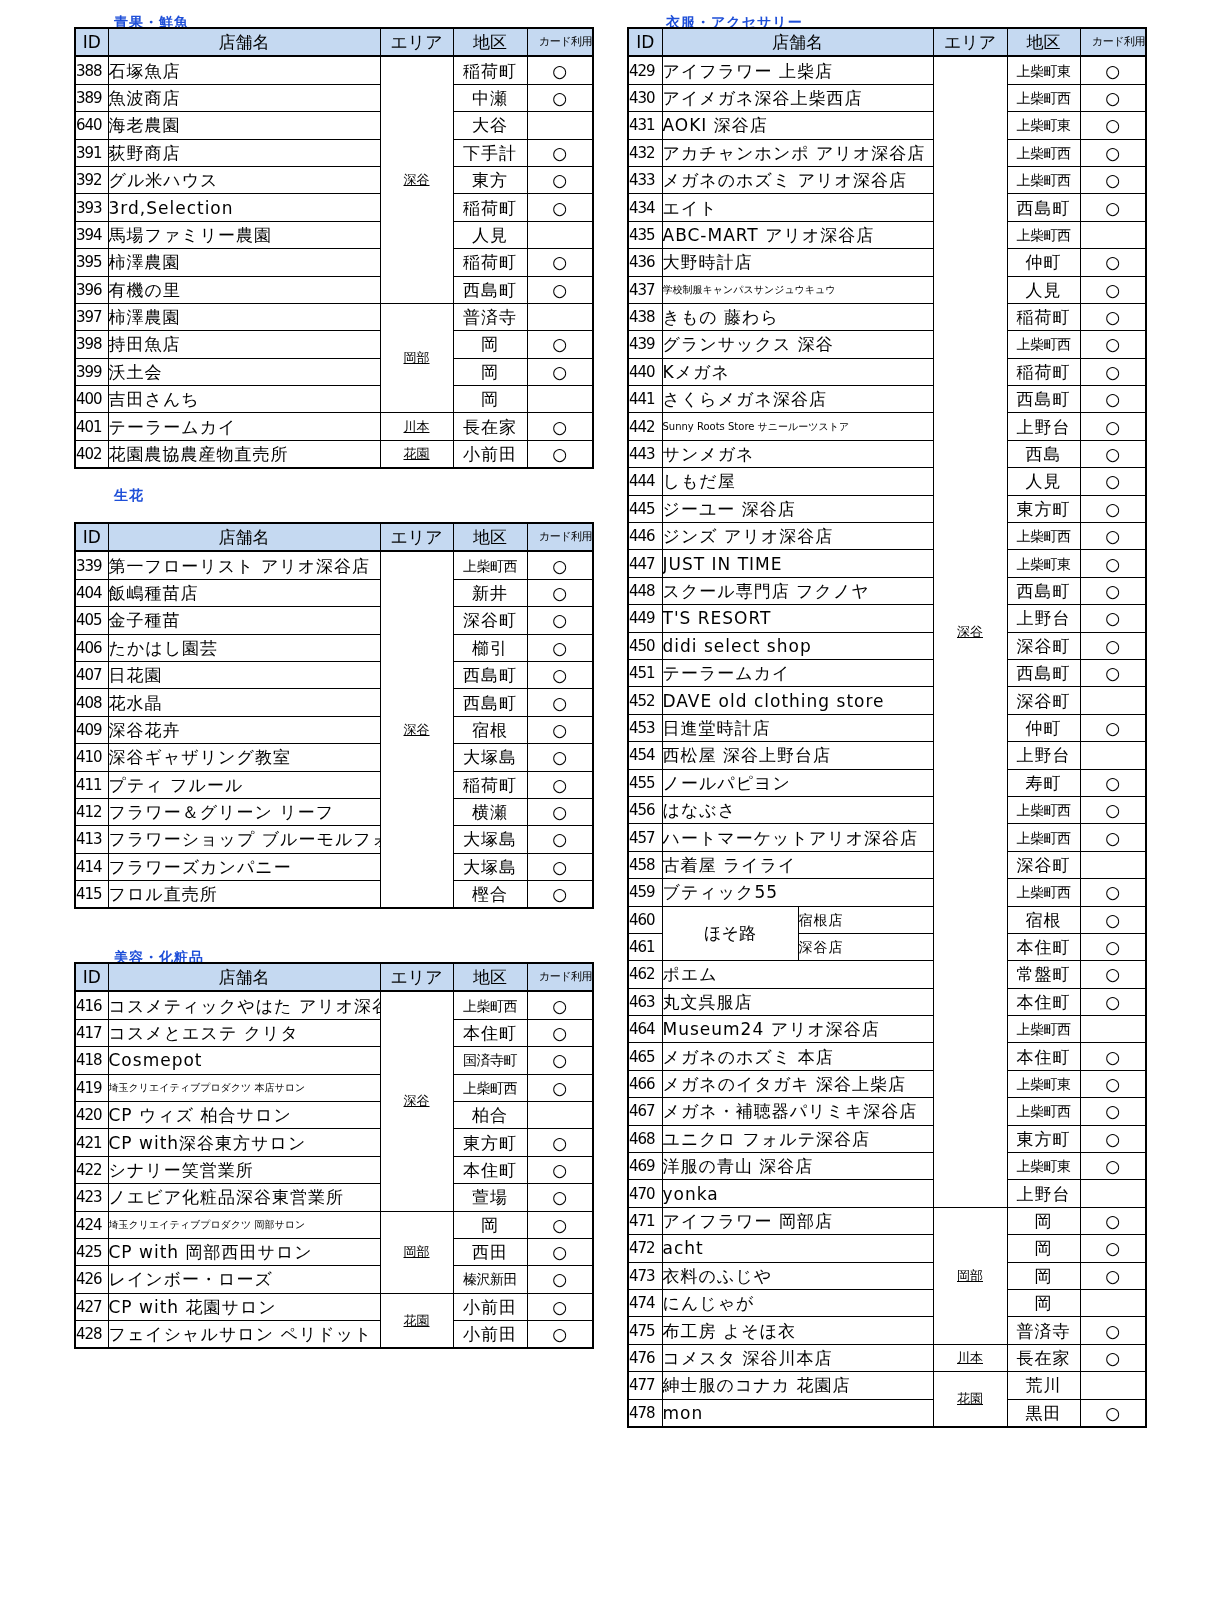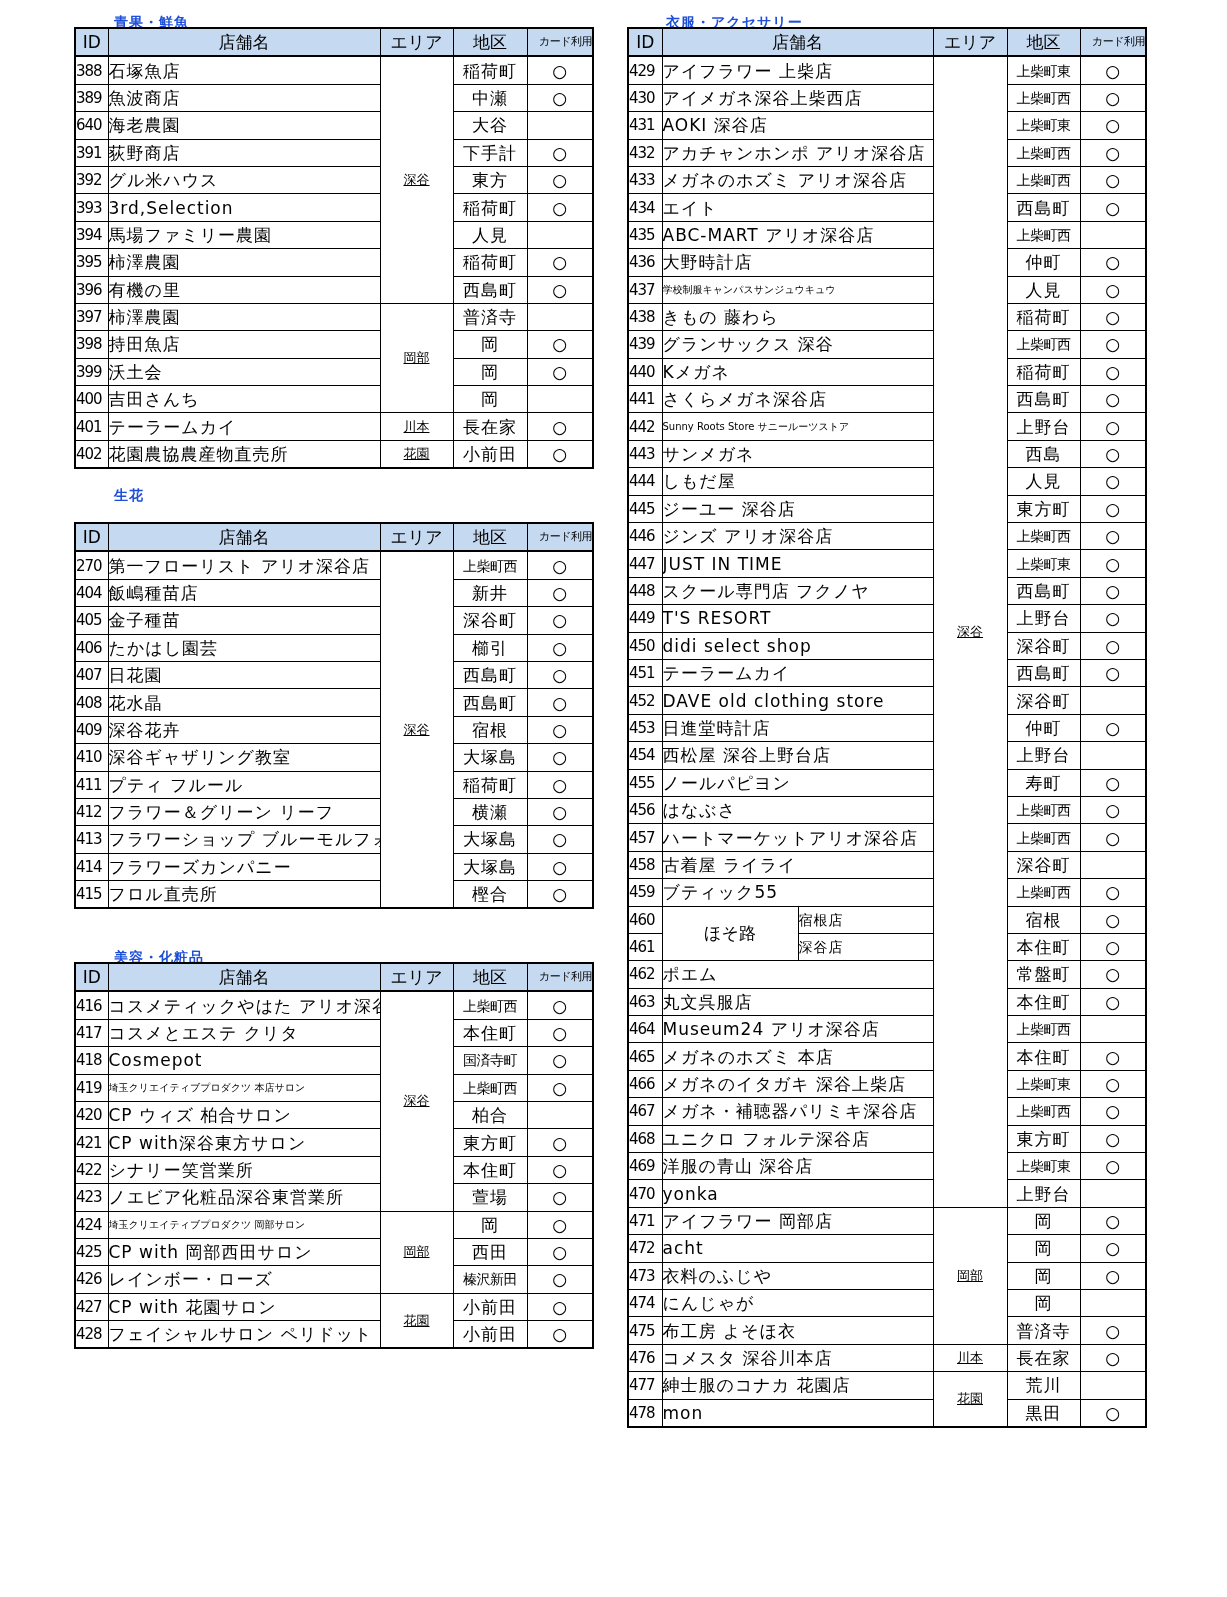--- a/index.html
+++ b/index.html
@@ -154,21 +154,21 @@
       <tr>
     <th>ID</th>
     <th>店舗名</th>
     <th>エリア</th>
     <th>地区</th>
     <th class="card-h">カード利用</th>
   </tr>
     </thead>
   <tbody>
       <tr>
-        <td class="id">270</td>
+        <td class="id">339</td>
         <td class="name">第一フローリスト アリオ深谷店</td>
         <td class="area" rowspan="13">深谷</td>
         <td class="dist small">上柴町西</td>
         <td class="card">○</td>
       </tr>
       <tr>
         <td class="id">404</td>
         <td class="name">飯嶋種苗店</td>
         <td class="dist">新井</td>
         <td class="card">○</td>

